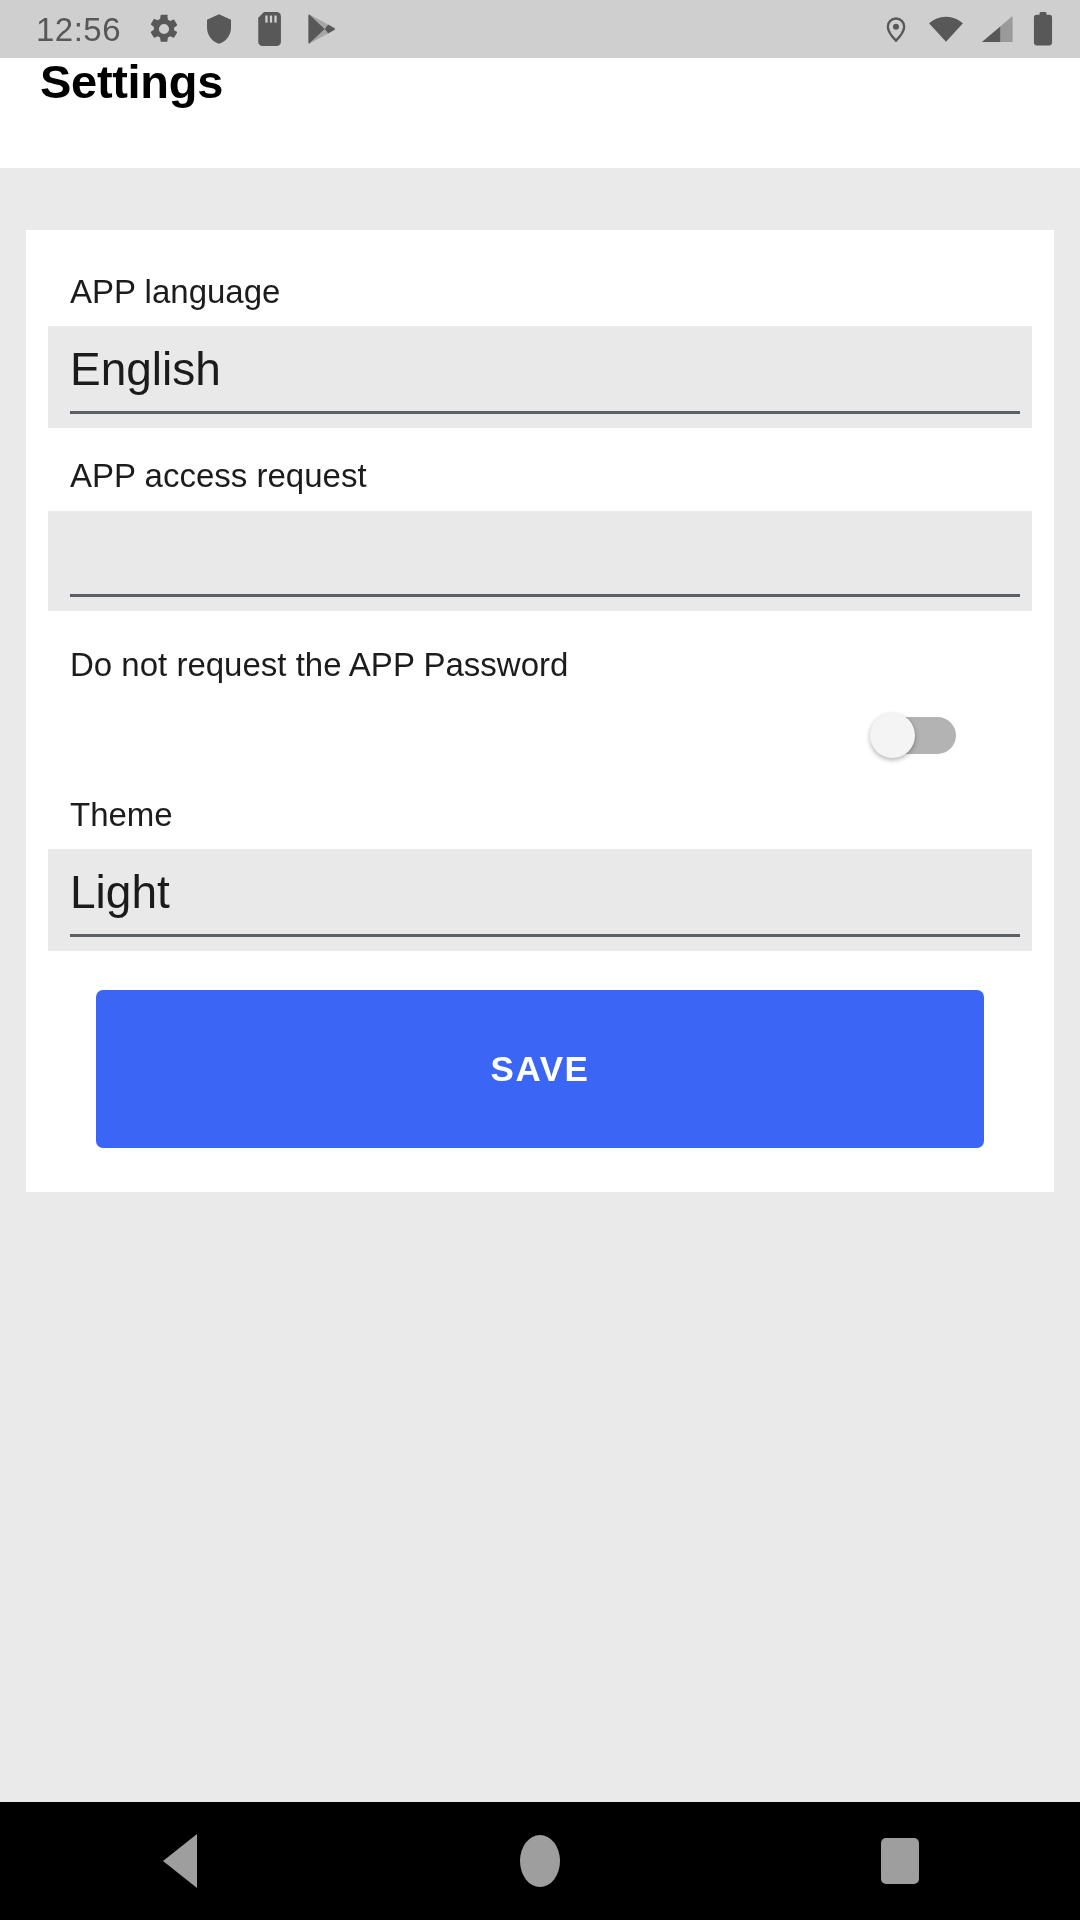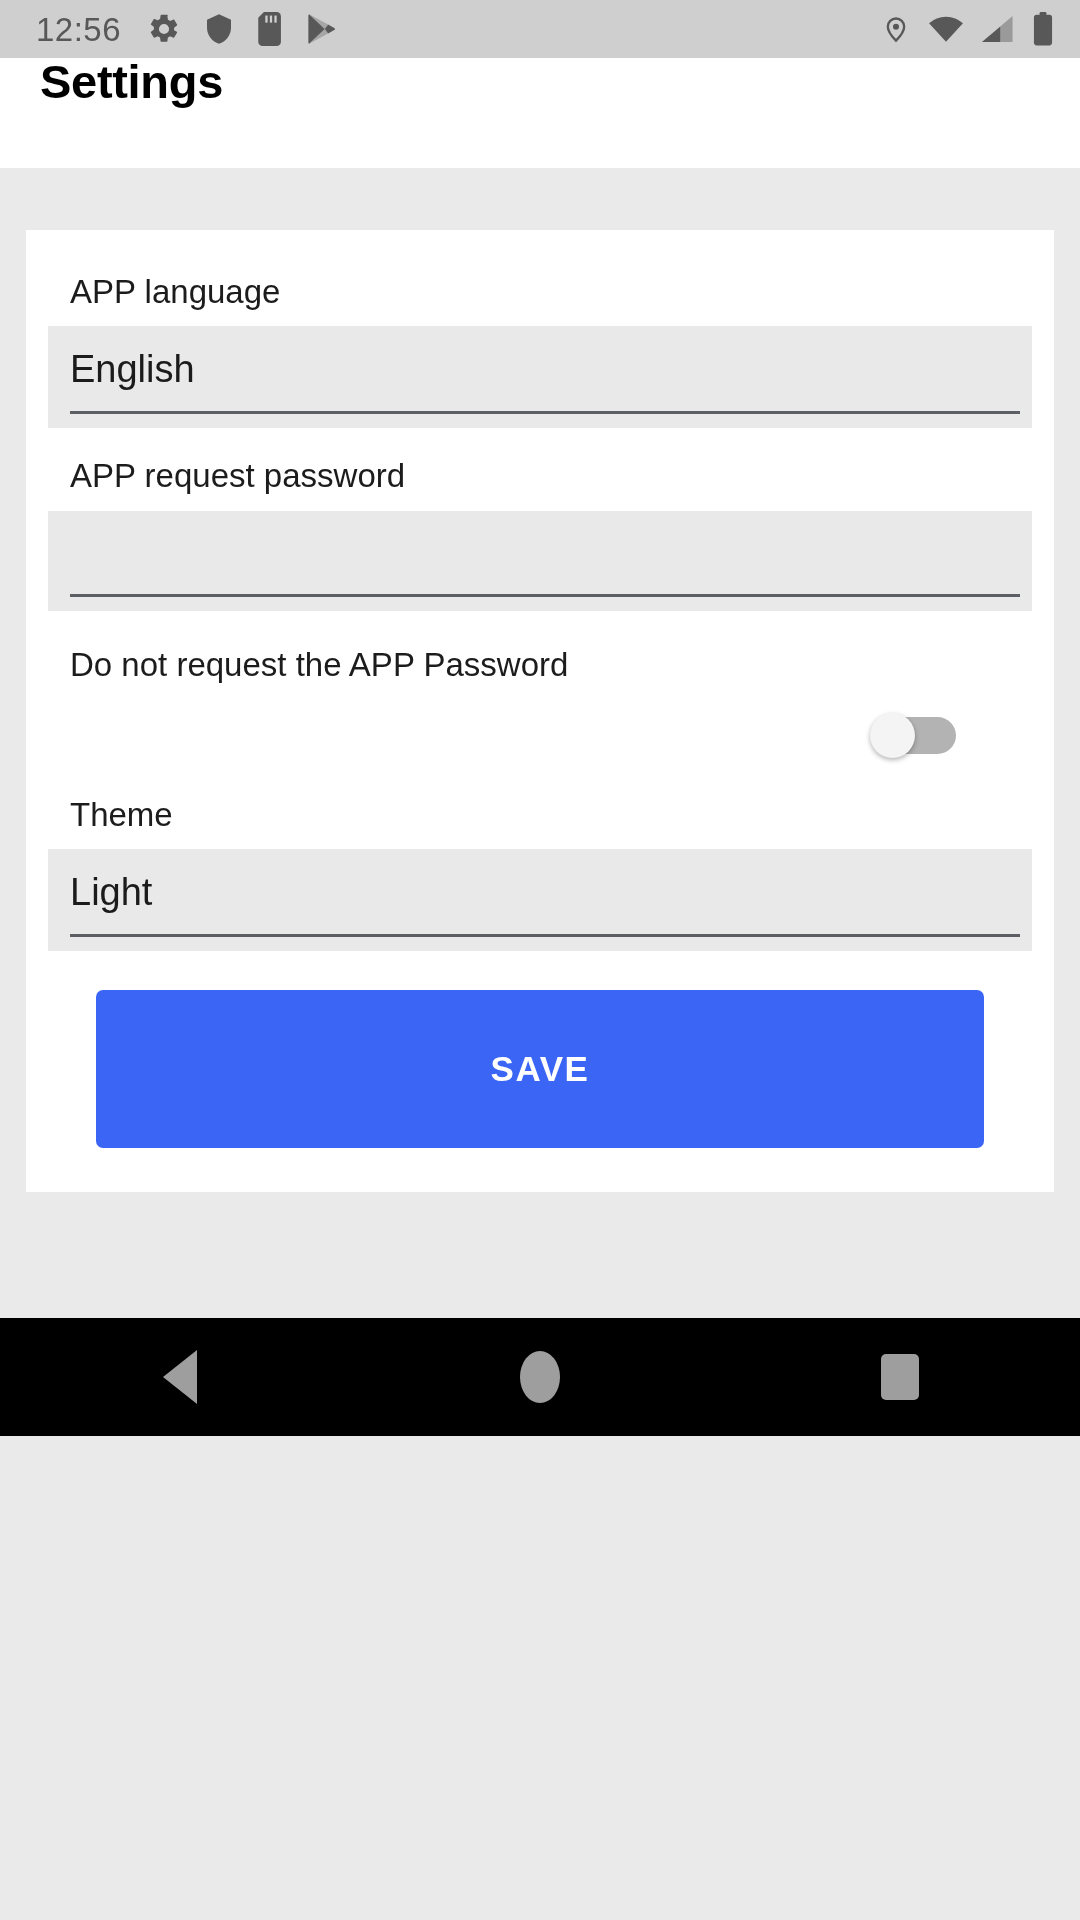--- a/index.html
+++ b/index.html
@@ -10,21 +10,21 @@
     width: 1080px;
     height: 1920px;
     background: #eaeaea;
     font-family: "Liberation Sans", sans-serif;
     overflow: hidden;
   }
 
   #screen {
     position: relative;
     width: 1080px;
-    height: 1436px;
+    height: 1920px;
     background: #eaeaea;
     display: flex;
     flex-direction: column;
   }
 
   
   .status-bar {
     height: 58px;
     background: #cfcfcf;
     display: flex;
@@ -110,21 +110,21 @@
     height: 88px;
     display: flex;
     align-items: center;
     border-bottom: 3px solid #5c5f63;
     box-sizing: border-box;
   }
   .input-inner.tall {
     height: 86px;
   }
   .input-value {
-    font-size: 38px;
+    font-size: 46px;
     color: #1b1b1b;
     line-height: 1;
   }
   .input-shell .pad-bottom { height: 14px; }
 
   
   .toggle-row {
     background: #ffffff;
     padding: 20px 22px 6px 22px;
     box-sizing: border-box;
@@ -305,21 +305,21 @@
         <div class="field-label">APP language</div>
         <div class="input-shell">
           <div class="input-inner">
             <span class="input-value">English</span>
           </div>
           <div class="pad-bottom"></div>
         </div>
       </div>
 
       <div class="field-group">
-        <div class="field-label">APP request password</div>
+        <div class="field-label">APP access request</div>
         <div class="input-shell">
           <div class="input-inner tall">
             <span class="input-value"></span>
           </div>
           <div class="pad-bottom"></div>
         </div>
       </div>
 
       <div class="toggle-row">
         <div class="field-label">Do not request the APP Password</div>

